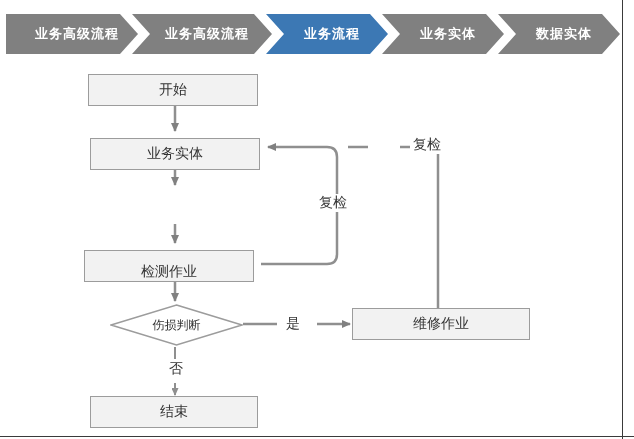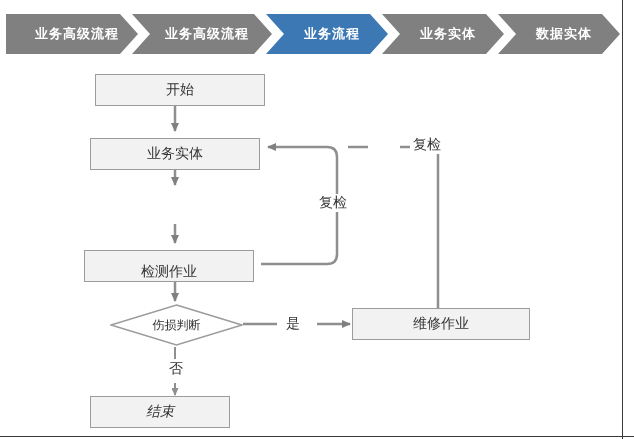--- a/index.html
+++ b/index.html
@@ -174,21 +174,21 @@
       <path d="M438,262 L438,89 L400,89" stroke="#8f8f8f" stroke-width="2.5" fill="none"></path>
       <path d="M368,89 L348,89" stroke="#8f8f8f" stroke-width="2.5" fill="none"></path>
 
       <path d="M243,266 L277,266" stroke="#8f8f8f" stroke-width="2.5" fill="none"></path>
       <path d="M317,266 L350,266" stroke="#8f8f8f" stroke-width="2.5" fill="none" marker-end="url(#arrowhead)"></path>
 
       <path d="M175,289 L175,301" stroke="#8f8f8f" stroke-width="2" fill="none"></path>
       <path d="M175,325 L175,337" stroke="#8f8f8f" stroke-width="2" fill="none" marker-end="url(#arrowhead-sm)"></path>
     </svg>
 
-    <div class="node" style="left:95px; top:16px; width:170px; height:32px;font-family:Liberation Mono, monospace;">
+    <div class="node" style="left:88px; top:16px; width:170px; height:32px;font-family:Liberation Mono, monospace;">
       <span>开始</span>
     </div>
 
     <div class="node" style="left:90px; top:80px; width:170px; height:32px;">
       <span>业务实体</span>
     </div>
 
 
     <div class="node" style="left:84px; top:192px; width:170px; height:32px;align-items:flex-end;">
       <span>检测作业</span>
@@ -198,21 +198,21 @@
       <svg class="diamond-shape" viewBox="0 0 133 42" preserveAspectRatio="none">
         <polygon points="66.5,1 132,21 66.5,41 1,21" fill="#ffffff" stroke="#9c9c9c" stroke-width="1.6"></polygon>
       </svg>
       <span class="diamond-text">伤损判断</span>
     </div>
 
     <div class="node" style="left:352px; top:250px; width:178px; height:32px;">
       <span>维修作业</span>
     </div>
 
-    <div class="node" style="left:90px; top:338px; width:140px; height:32px;font-style:italic;">
+    <div class="node" style="left:90px; top:338px; width:168px; height:32px;">
       <span>结束</span>
     </div>
 
     <div class="edge-label" style="left:316px; top:136px;">复检</div>
 
     <div class="edge-label" style="left:410px; top:78px;">复检</div>
 
     <div class="edge-label" style="left:283px; top:257px;">是</div>
 
     <div class="edge-label" style="left:166px; top:302px;">否</div>

